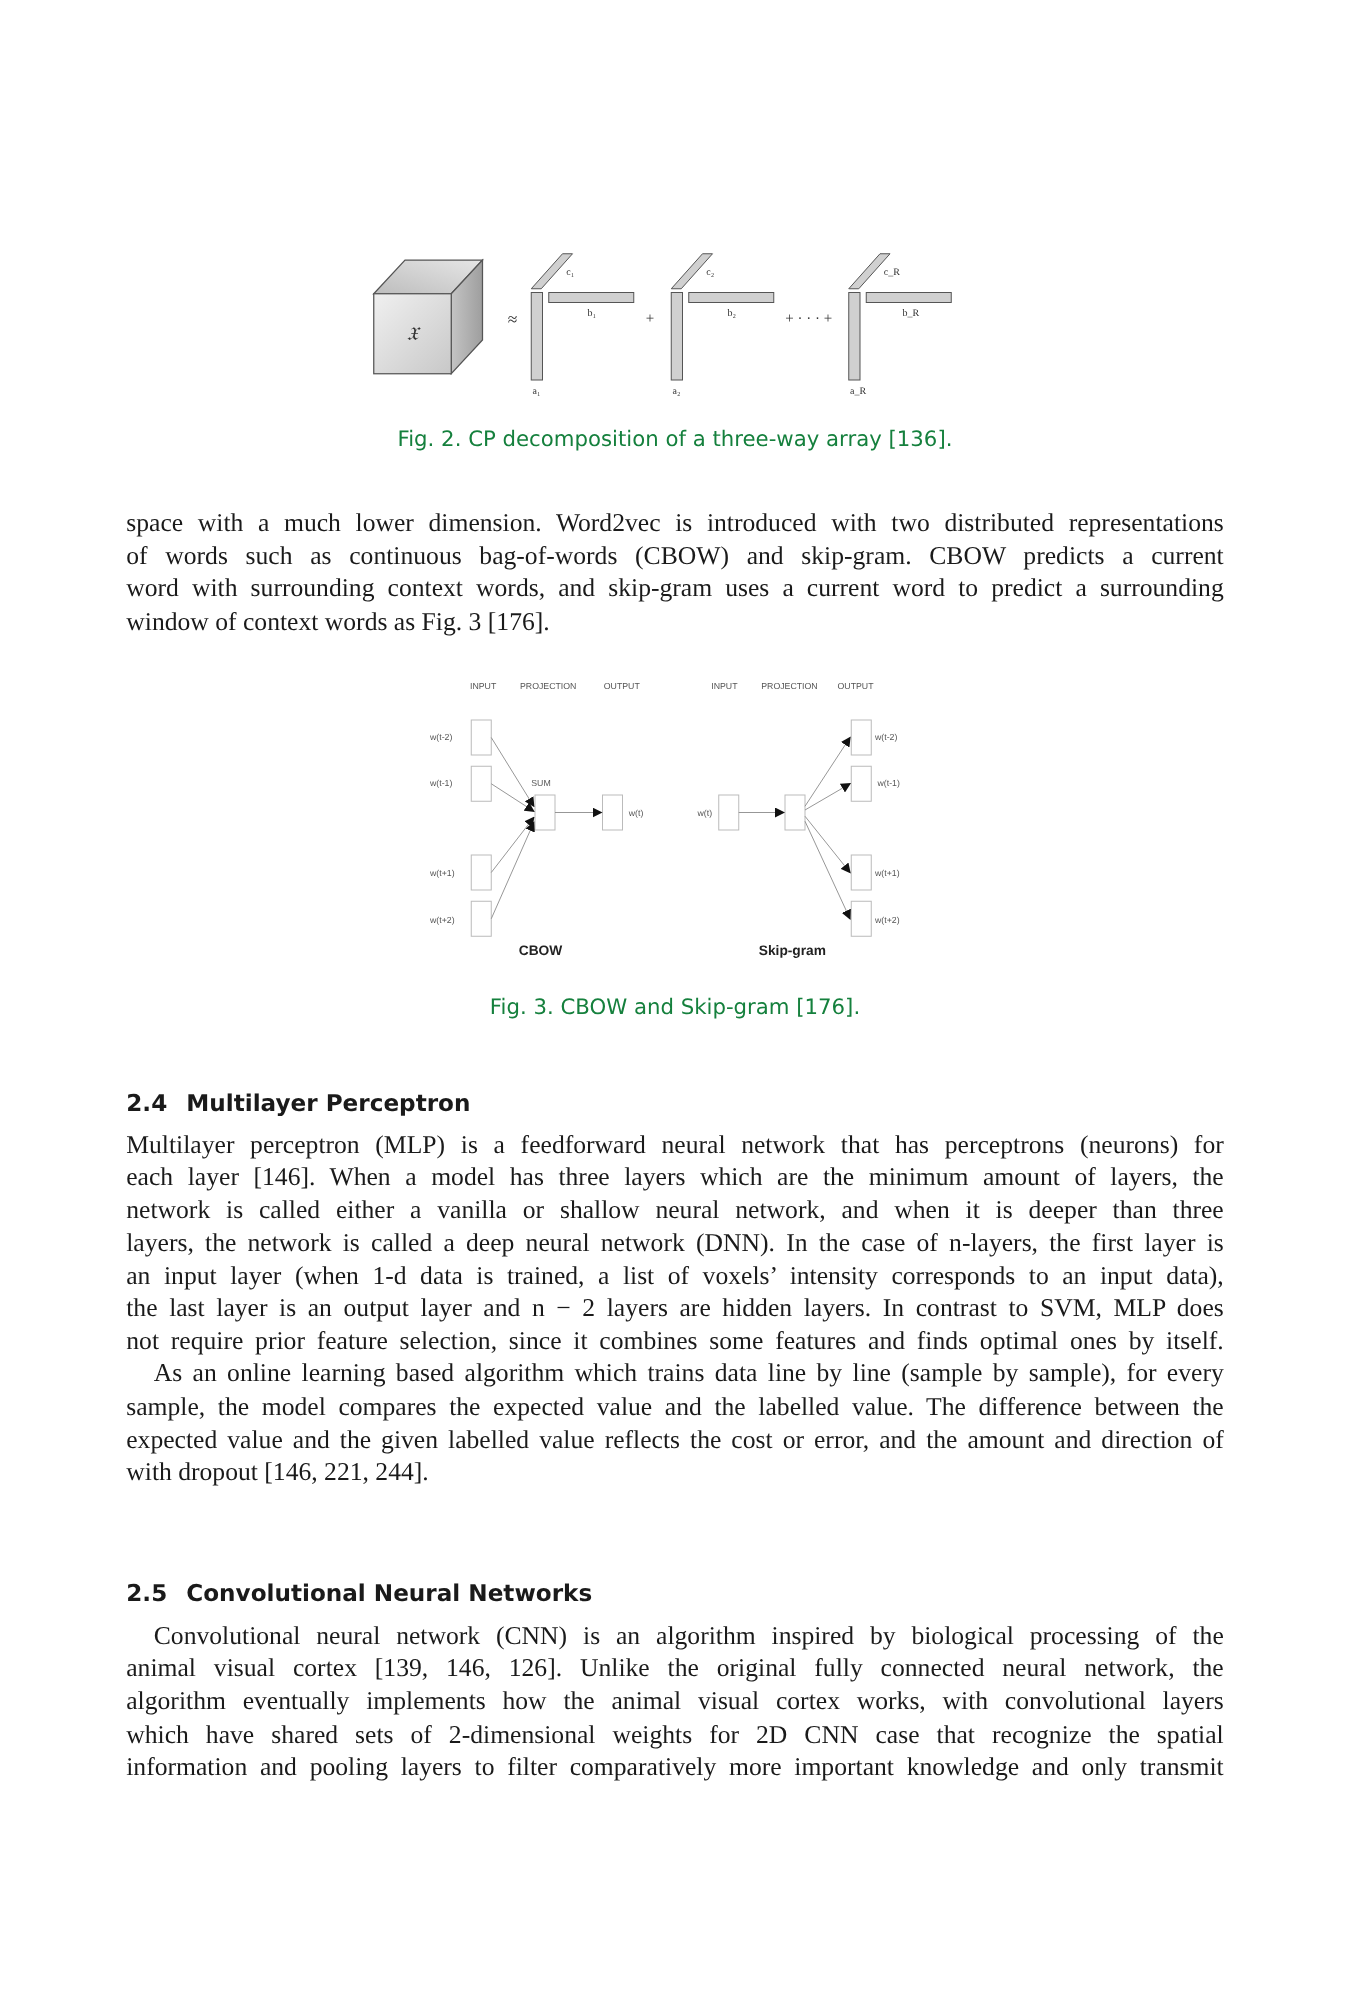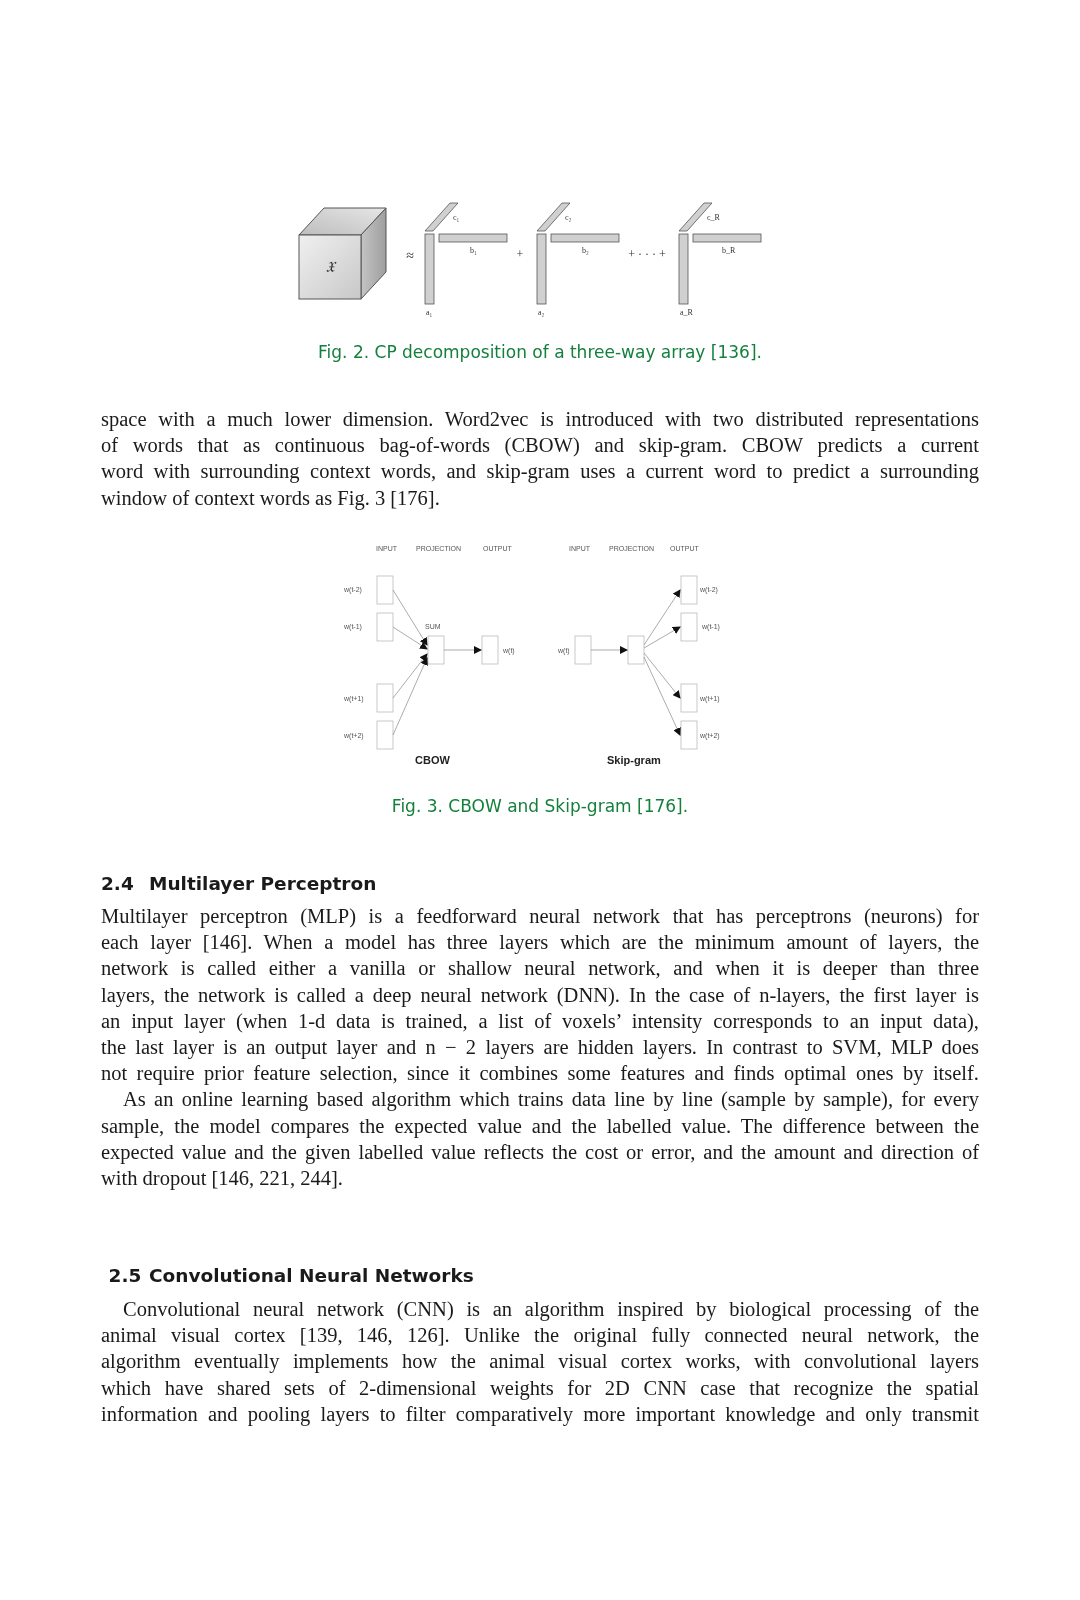--- a/index.html
+++ b/index.html
@@ -68,21 +68,21 @@
     <text class="math" x="417" y="30" font-size="8">c_R</text>
     <text class="math" x="432" y="63" font-size="8">b_R</text>
     <text class="math" x="390" y="125" font-size="8">a_R</text>
   </g>
 </svg>
 
 <div class="caption" style="top:342px;">Fig. 2.  CP decomposition of a three-way array [136].</div>
 
 <div class="para" style="top:406px;">
   <span class="line">space with a much lower dimension. Word2vec is introduced with two distributed representations</span>
-  <span class="line">of words that as continuous bag-of-words (CBOW) and skip-gram.  CBOW predicts a current</span>
+  <span class="line">of words such as continuous bag-of-words (CBOW) and skip-gram.  CBOW predicts a current</span>
   <span class="line">word with surrounding context words, and skip-gram uses a current word to predict a surrounding</span>
   <span class="line last">window of context words as Fig. 3 [176].</span>
 </div>
 
 <svg class="fig" style="left:330px; top:535px;" width="420" height="240" viewBox="0 0 420 240">
   <defs>
     <marker id="arr" markerWidth="8" markerHeight="8" refX="7" refY="4" orient="auto" markerUnits="userSpaceOnUse">
       <path d="M0,0 L8,4 L0,8 Z" fill="#111"></path>
     </marker>
   </defs>
@@ -156,21 +156,21 @@
   <span class="line">layers, the network is called a deep neural network (DNN). In the case of n-layers, the first layer is</span>
   <span class="line">an input layer (when 1-d data is trained, a list of voxels’ intensity corresponds to an input data),</span>
   <span class="line">the last layer is an output layer and n − 2 layers are hidden layers. In contrast to SVM, MLP does</span>
   <span class="line">not require prior feature selection, since it combines some features and finds optimal ones by itself.</span>
   <span class="line" style="padding-left:22px;">As an online learning based algorithm which trains data line by line (sample by sample), for every</span>
   <span class="line">sample, the model compares the expected value and the labelled value. The difference between the</span>
   <span class="line">expected value and the given labelled value reflects the cost or error, and the amount and direction of</span>
   <span class="line last">with dropout [146, 221, 244].</span>
 </div>
 
-<div class="heading" style="top:1265px;text-align:center;">
+<div class="heading" style="top:1265px;">
   <span class="num">2.5</span><span>Convolutional Neural Networks</span>
 </div>
 
 <div class="para" style="top:1296px;">
   <span class="line" style="padding-left:22px;">Convolutional neural network (CNN) is an algorithm inspired by biological processing of the</span>
   <span class="line">animal visual cortex [139, 146, 126].  Unlike the original fully connected neural network, the</span>
   <span class="line">algorithm eventually implements how the animal visual cortex works, with convolutional layers</span>
   <span class="line">which have shared sets of 2-dimensional weights for 2D CNN case that recognize the spatial</span>
   <span class="line">information and pooling layers to filter comparatively more important knowledge and only transmit</span>
 </div>

